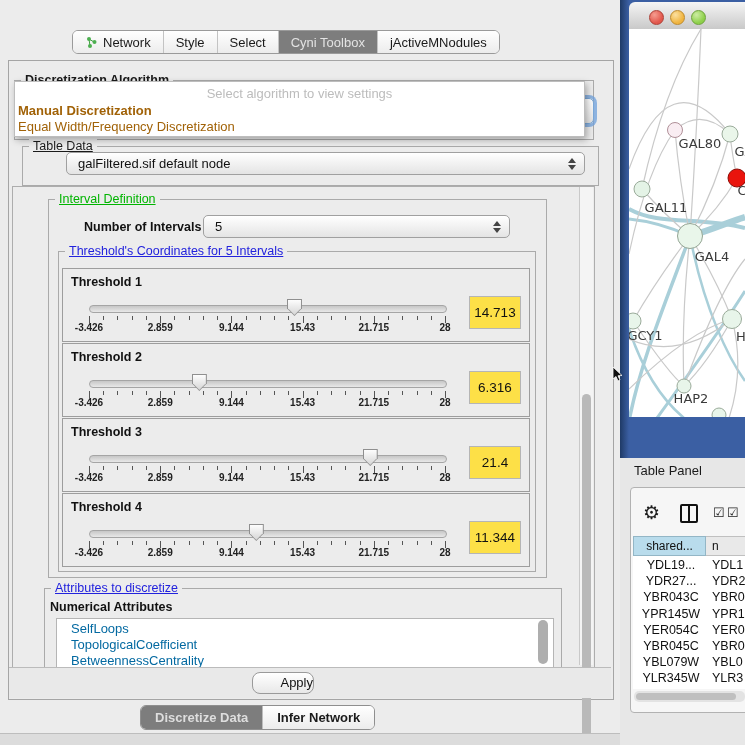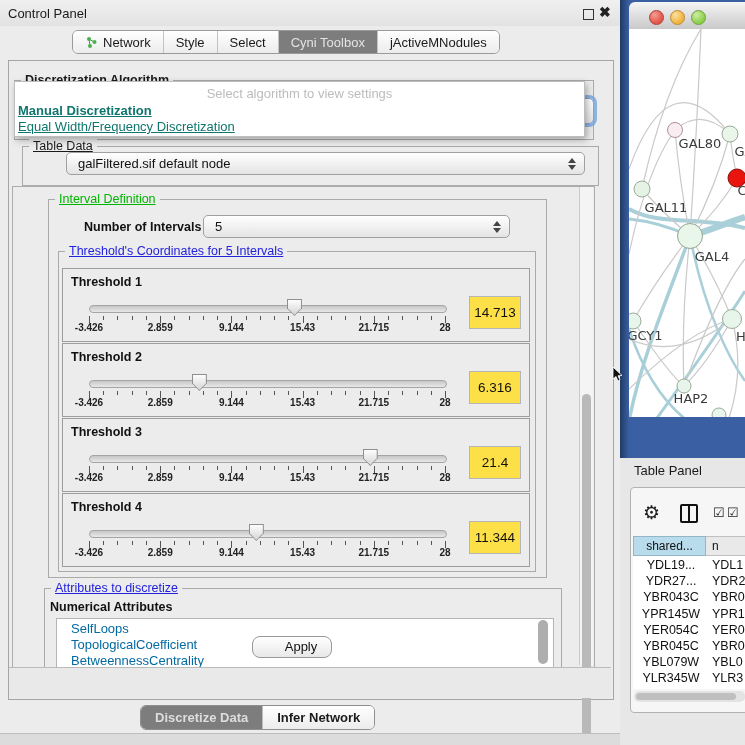--- a/index.html
+++ b/index.html
@@ -28,21 +28,21 @@
          background:linear-gradient(#ffffff,#e4e4e4);font-size:13px;color:#111;
          display:flex;align-items:center;padding-left:11px;box-sizing:border-box;}
   .spinner{position:absolute;right:9px;top:4px;width:8px;height:14px;}
   .spinner:before,.spinner:after{content:"";position:absolute;left:1px;border-left:4px solid transparent;border-right:4px solid transparent;}
   .spinner:before{top:1px;border-bottom:5px solid #444;}
   .spinner:after{bottom:1px;border-top:5px solid #444;}
   
   #algo-popup{left:14px;top:81px;width:569px;height:54px;background:#fff;border:1px solid #bdbdbd;
               box-shadow:2px 3px 7px rgba(0,0,0,0.30);z-index:30;font-size:13px;}
   #algo-prompt{position:absolute;top:4px;left:0;width:100%;text-align:center;color:#bcbcbc;}
-  .algo-opt{position:absolute;left:3px;color:#0f766e;text-decoration:underline;}
+  .algo-opt{position:absolute;left:3px;color:#a16207;}
   #combo-behind{left:558px;top:98px;width:34px;height:24px;border:1px solid #7aa8d8;border-radius:5px;
                 background:linear-gradient(#fff,#e4e4e4);box-shadow:0 0 0 3px rgba(110,160,220,0.75);z-index:5;}
   
   #scroll-area{left:12px;top:186px;width:581px;height:480px;border:1px solid #adadad;background:#ececec;}
   #v-scrollbar{left:579px;top:187px;width:13px;height:478px;background:#f4f4f4;border-left:1px solid #c9c9c9;}
   #v-thumb{left:581px;top:207px;width:9px;height:360px;background:#b9b9b9;border-radius:5px;}
   
   .tbox{position:absolute;left:62px;width:468px;height:74px;border:1px solid #9d9d9d;background:#ececec;box-sizing:border-box;}
   .tbox-label{position:absolute;left:8px;top:6px;font-size:12.5px;font-weight:bold;color:#111;}
   .track{position:absolute;left:26px;top:36px;width:356px;height:6px;border:1px solid #a5a5a5;border-radius:4px;
@@ -53,22 +53,22 @@
   .tick{position:absolute;width:1px;background:#555;}
   .ticklabel{position:absolute;top:53px;font-size:10px;font-weight:bold;color:#222;transform:translateX(-50%);}
   .tvalue{position:absolute;right:8px;top:27px;width:50px;height:31px;background:#fde047;border:1px solid #b5b5b5;
           font-size:13.5px;color:#111;display:flex;align-items:center;justify-content:center;}
   
   #attr-list{left:56px;top:618px;width:496px;height:48px;background:#fff;border:1px solid #b5b5b5;overflow:hidden;}
   .attr-item{position:absolute;left:14px;font-size:13px;color:#0369a1;}
   #attr-sb{left:538px;top:620px;width:10px;height:44px;background:#aeaeae;border-radius:5px;}
   
   #apply-row{left:9px;top:667px;width:602px;height:30px;border-top:1px solid #bbb;background:#e9e9e9;}
-  #apply-btn{left:252px;top:636px;width:60px;height:20px;border:1px solid #9a9a9a;border-radius:8px;
-             background:linear-gradient(#ffffff,#e8e8e8);font-size:13px;color:#111;text-align:center;line-height:19px;padding-left:18px;}
+  #apply-btn{left:252px;top:672px;width:60px;height:20px;border:1px solid #9a9a9a;border-radius:8px;
+             background:linear-gradient(#ffffff,#e8e8e8);font-size:13px;color:#111;text-align:right;line-height:19px;}
   
   #bottom-tabs{left:140px;top:705px;height:23px;display:flex;border:1px solid #8f8f8f;border-radius:6px;overflow:hidden;background:#fff;}
   .btab{padding:0 14px;font-size:13px;font-weight:bold;color:#1a1a1a;background:linear-gradient(#ffffff,#ececec);
         border-right:1px solid #bdbdbd;display:flex;align-items:center;white-space:nowrap;}
   .btab:last-child{border-right:none;}
   .btab.sel{background:#7d7d7d;color:#dedede;}
   #cp-bottom-line{left:0;top:733px;width:620px;height:1px;background:#bdbdbd;}
   #below-line{left:0;top:734px;width:620px;height:11px;background:#dcdcdc;}
   
   #net-frame{left:620px;top:0;width:125px;height:458px;background:linear-gradient(90deg,#1f3a66,#3b5fa3 9px);}
@@ -95,25 +95,20 @@
   .tcell1{position:absolute;left:6px;top:1px;width:64px;text-align:center;}
   .tcell2{position:absolute;left:79px;top:1px;white-space:nowrap;}
   #tp-hscroll{left:634px;top:691px;width:111px;height:11px;background:#e3e3e3;border-radius:5px;}
   #tp-hthumb{left:636px;top:693px;width:100px;height:7px;background:#bfbfbf;border-radius:4px;}
   #cursor{left:612px;top:366px;z-index:40;}
 </style>
 </head>
 <body>
 
 <div id="cp-window" class="abs">
-  <div id="cp-titlebar" class="abs">
-    <span id="cp-title" class="abs">Control Panel</span>
-    <span id="float-btn" class="abs"></span>
-    <span id="close-btn" class="abs">✖</span>
-  </div>
 
   <div id="top-tabs" class="abs">
       <div class="ttab">
         <svg width="13" height="13">
           <line x1="4" y1="3" x2="9" y2="6" stroke="#3f9e3f" stroke-width="1"></line>
           <line x1="4" y1="3" x2="5" y2="10" stroke="#3f9e3f" stroke-width="1"></line>
           <circle cx="4" cy="3" r="2" fill="#4caf50"></circle>
           <circle cx="9.5" cy="6" r="2" fill="#4caf50"></circle>
           <circle cx="5" cy="10" r="2" fill="#4caf50"></circle>
         </svg>

